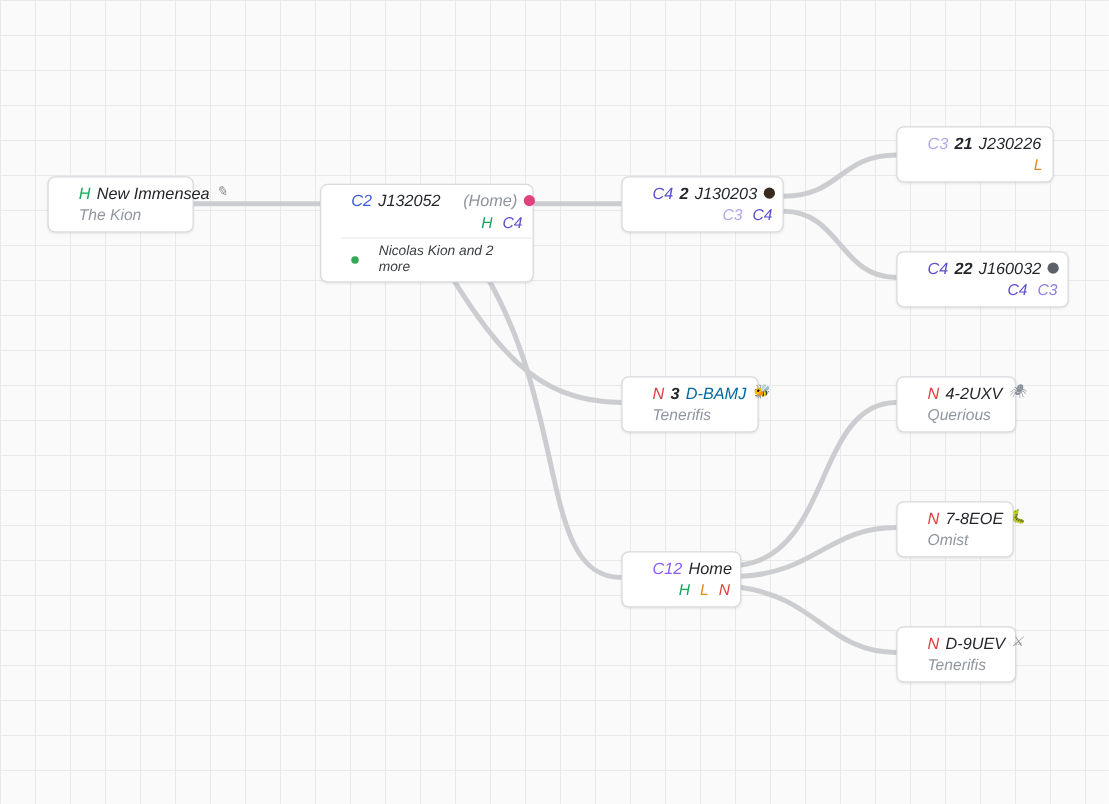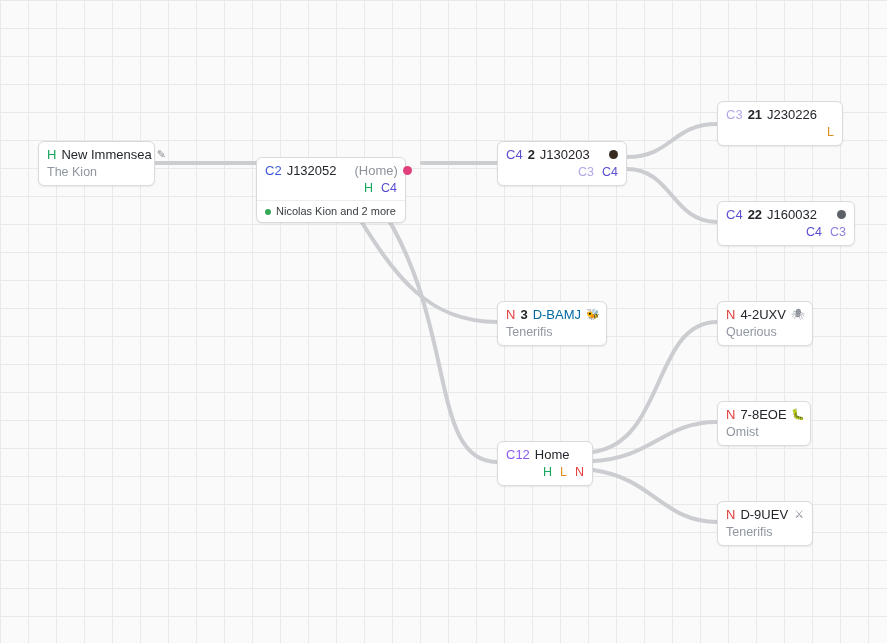--- a/index.html
+++ b/index.html
@@ -26,35 +26,36 @@
     stroke: #cbcdd1;
     stroke-width: 4;
     stroke-linecap: round;
   }
   .node {
     position: absolute;
     background: #ffffff;
     border: 1px solid #d8dade;
     border-radius: 6px;
     box-shadow: 0 1px 2px rgba(0,0,0,0.07);
-    padding: 3px 8px 4px 8px;
+    padding: 3px 8px 4px 24px;
     font-size: 13px;
     color: #23262b;
+    font-style: italic;
   }
   .row { display: flex; align-items: center; gap: 5px; line-height: 19px; white-space: nowrap; }
   .row.sub { line-height: 17px; font-size: 12.5px; }
   .row.right { justify-content: flex-end; gap: 8px; }
   .cnt { font-weight: 700; }
   .sfx { color: #8e939b; margin-left: 13px; }
   .region { color: #9096a0; }
   .dot { width: 9px; height: 9px; border-radius: 50%; flex: 0 0 auto; }
   .ml { margin-left: auto; }
   .icon { font-size: 11px; line-height: 1; color: #8b9098; }
   .pilots {
-    display: flex; align-items: center; gap: 5px;
+    display: flex; align-items: center; gap: 16px;
     border-top: 1px solid #ededed;
     margin: 3px -8px 0 -8px;
     padding: 4px 8px 0 8px;
     font-size: 11px;
     color: #3c4043;
     line-height: 13px;
   }
   .pdot { width: 6px; height: 6px; border-radius: 50%; flex: 0 0 auto; }
 </style>
 </head>
@@ -78,21 +79,21 @@
     <div class="row">
       <span style="color: rgb(22, 167, 92);">H</span>
       <span>New Immensea</span>
       <span class="icon ml">✎</span>
     </div>
     <div class="row sub">
       <span class="region">The Kion</span>
     </div>
   </div>
 
-  <div class="node" style="left:256px;top:157px;width:150px;">
+  <div class="node" style="left:256px;top:147px;width:171px;">
     <div class="row">
       <span style="color: rgb(61, 91, 217);">C2</span>
       <span>J132052</span>
       <span class="sfx">(Home)</span>
       <span class="dot ml" style="background: rgb(224, 65, 126);"></span>
     </div>
     <div class="row sub right">
       <span style="color: rgb(22, 167, 92);">H</span>
       <span style="color: rgb(90, 79, 207);">C4</span>
     </div>

